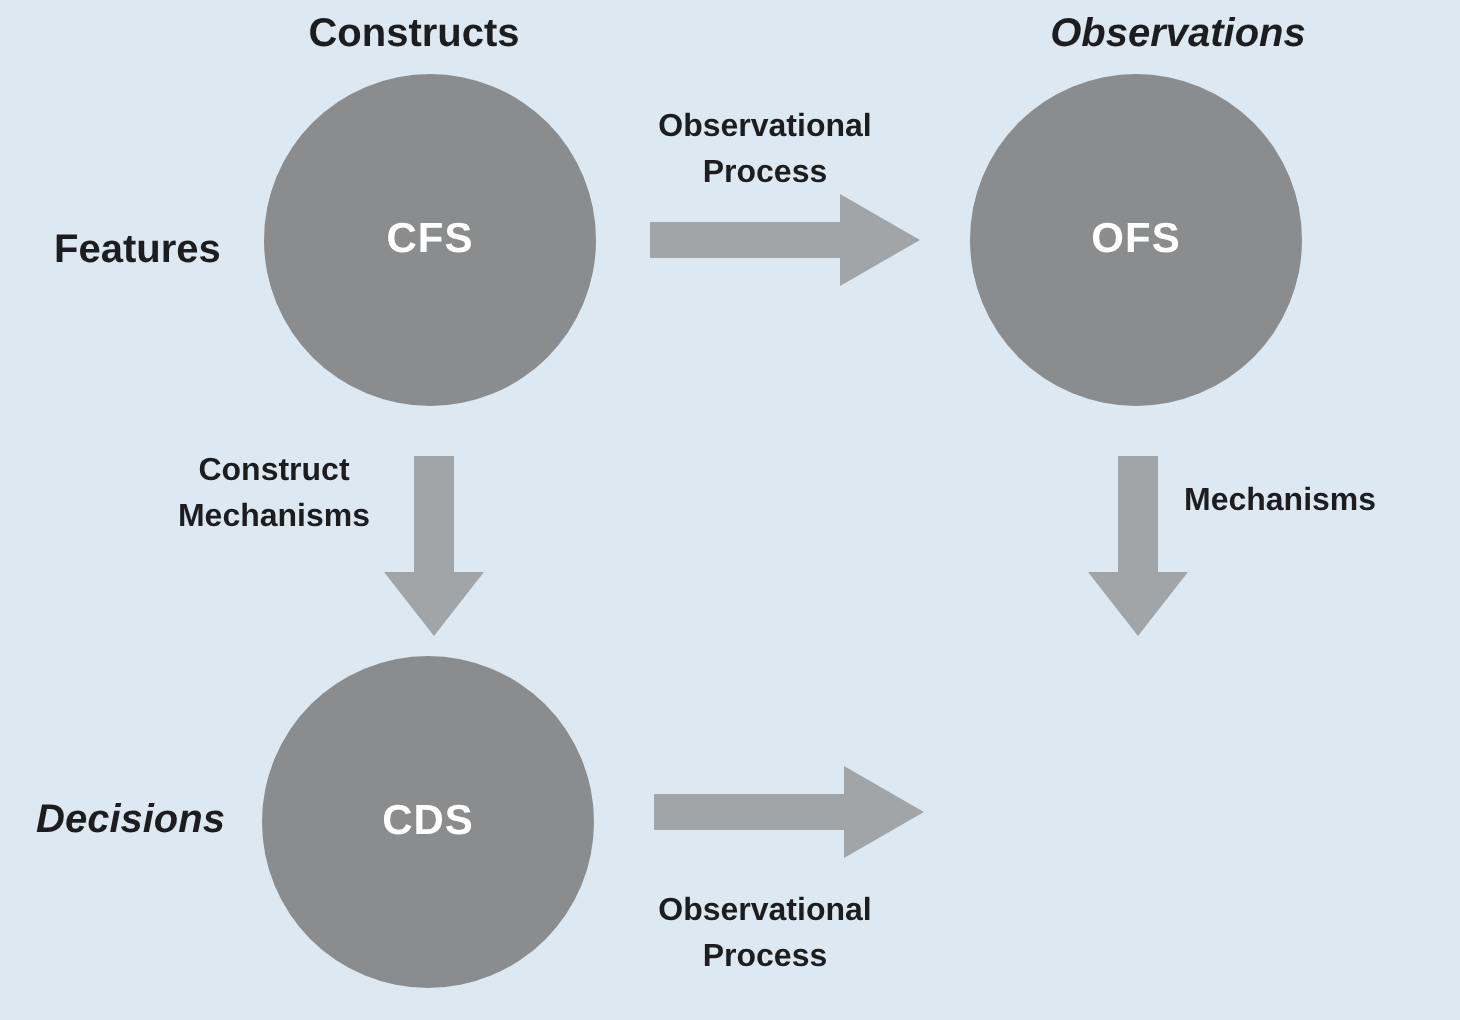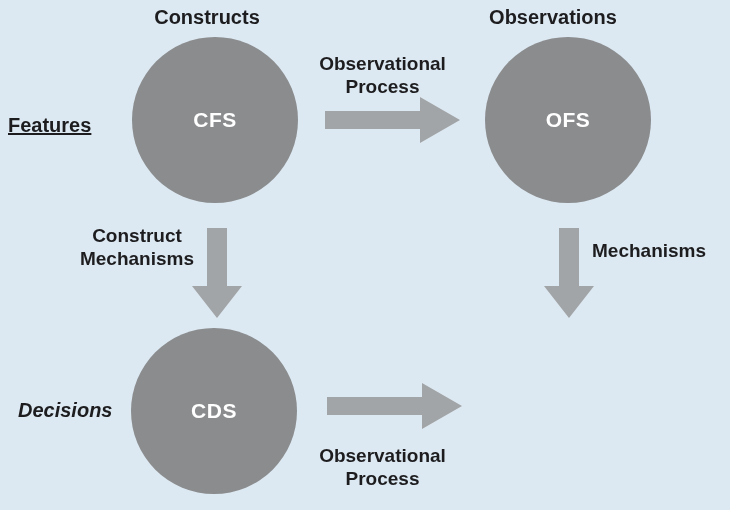--- a/index.html
+++ b/index.html
@@ -27,26 +27,26 @@
   .circle.cfs{left:132px;top:37px;}
   .circle.ofs{left:485px;top:37px;}
   .circle.cds{left:131px;top:328px;}
   .circle.ods{left:488px;top:328px;}
 
   .label{position:absolute;font-size:20px;line-height:23px;white-space:pre-line;}
   .label.center{text-align:center;}
 
   .col-label{width:170px;text-align:center;top:6px;}
   .col-label.constructs{left:122px;}
-  .col-label.observations{left:468px;}
+  .col-label.observations{left:504px;font-style:italic;}
 
-  .row-label.features{left:8px;top:114px;text-decoration:underline;}
+  .row-label.features{left:27px;top:114px;}
   .row-label.decisions{left:18px;top:399px;font-style:italic;}
 
-  .edge-label{font-size:19px;}
+  .edge-label{font-size:16px;}
   .edge-label.top{left:300px;top:52px;width:165px;}
   .edge-label.bottom{left:300px;top:444px;width:165px;}
   .edge-label.construct-mech{left:62px;top:224px;width:150px;}
   .edge-label.mechanisms{left:592px;top:239px;}
 
   .arrow{position:absolute;display:block;}
   .arrow polygon{fill:var(--arrow,#a2a5a7);}
   .arrow.top{left:325px;top:97px;}
   .arrow.bottom{left:327px;top:383px;}
   .arrow.left-down{left:192px;top:228px;}

